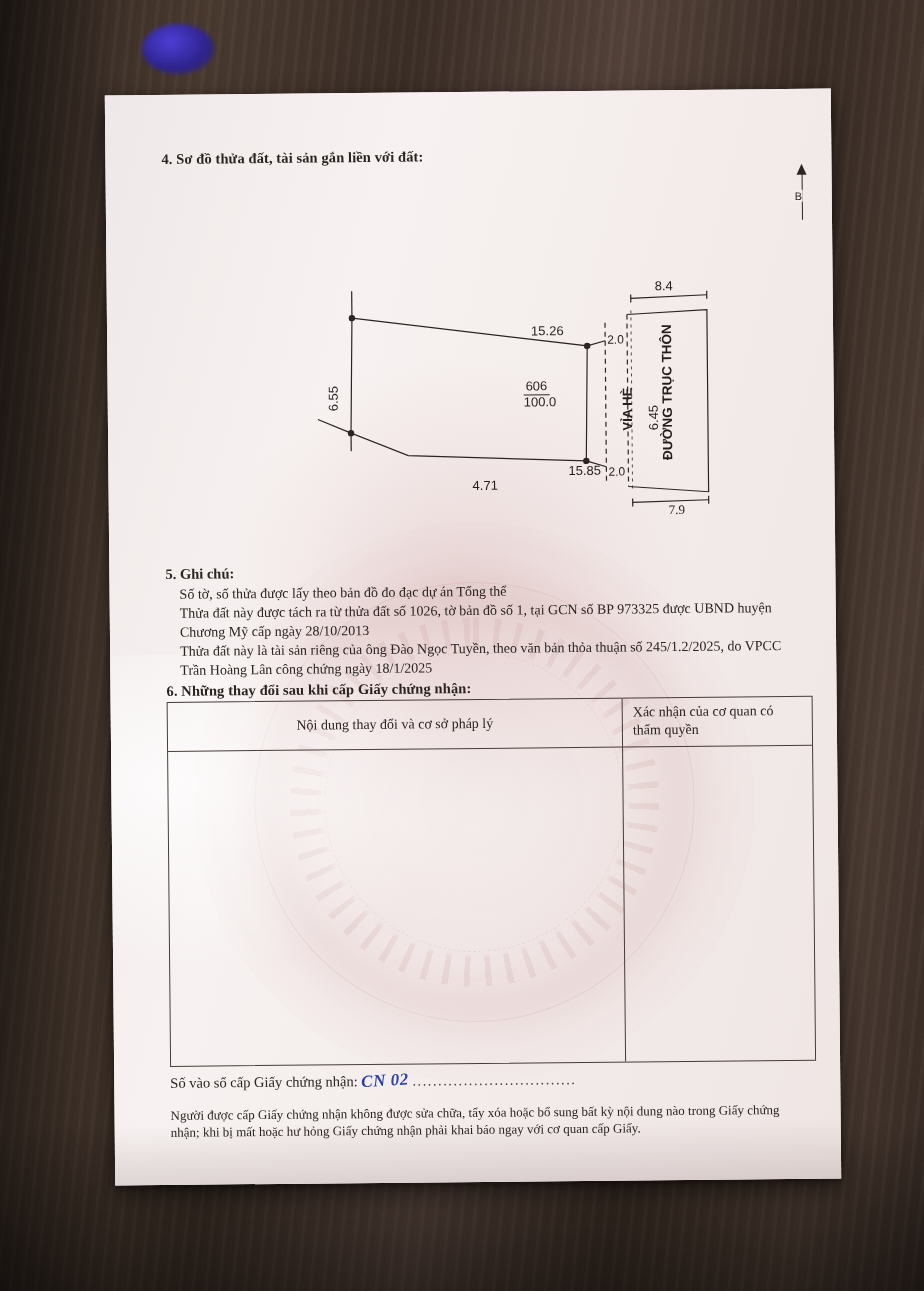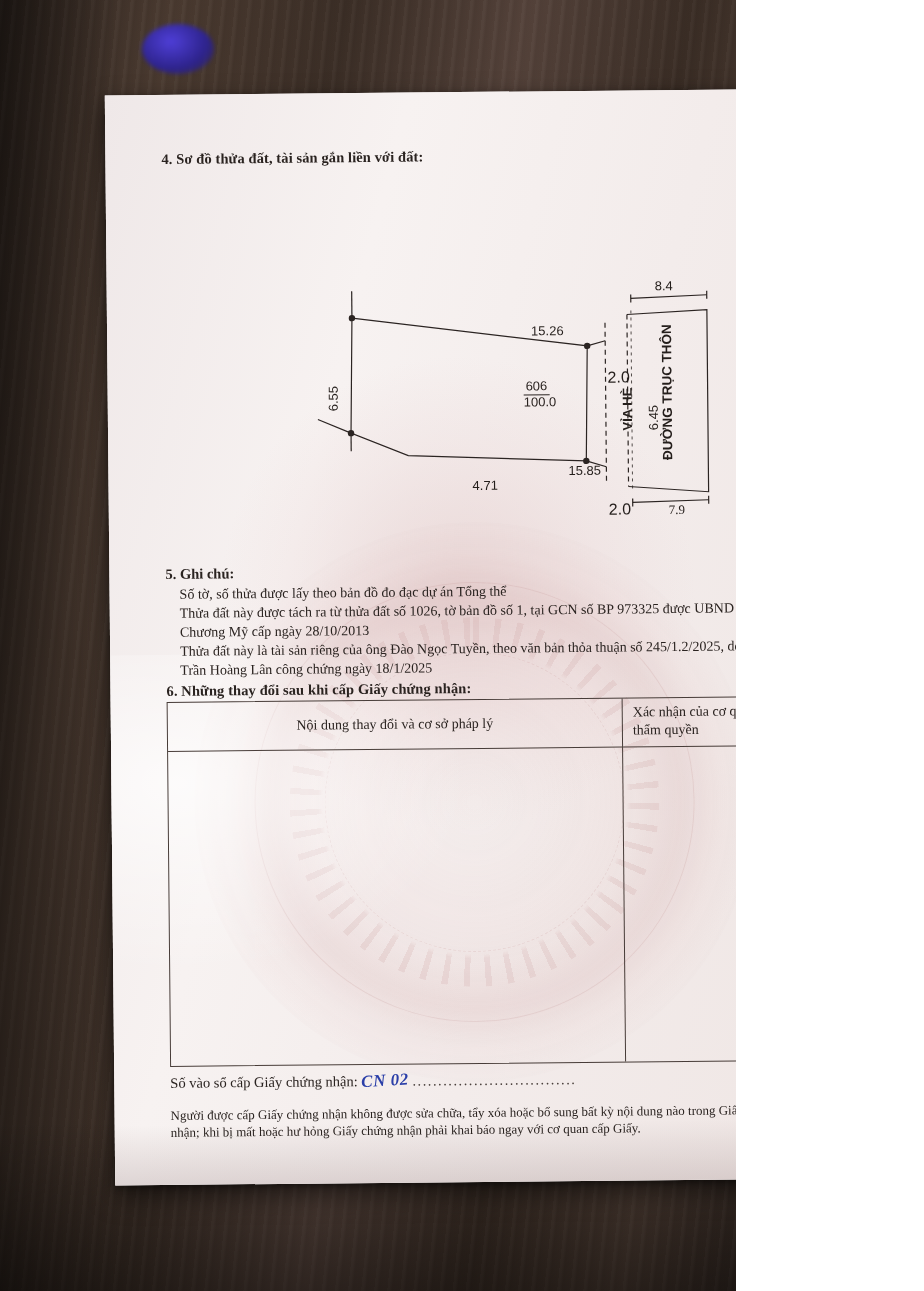--- a/index.html
+++ b/index.html
@@ -4,21 +4,21 @@
 <style>
   * { box-sizing: border-box; }
   html, body {
     margin: 0; padding: 0;
     width: 924px; height: 1291px;
     overflow: hidden;
     font-family: "Liberation Serif", serif;
   }
   #scene {
     position: relative;
-    width: 736px; height: 1291px;
+    width: 924px; height: 1291px;
     background: #3a2e27;
     background-image:
       linear-gradient(100deg, #2f251f 0%, #4a3a30 18%, #3b2e26 36%, #54423a 55%, #3a2d25 72%, #4b3b32 88%, #332822 100%);
     overflow: hidden;
   }
   
   .grain {
     position: absolute; left: 0; top: 0; width: 100%; height: 100%;
     background-image:
       repeating-linear-gradient(96deg, rgba(255,255,255,0.035) 0px, rgba(255,255,255,0.035) 2px, rgba(0,0,0,0.05) 5px, rgba(0,0,0,0.0) 13px);
@@ -123,21 +123,21 @@
   
   #parcel { position: absolute; left: 180px; top: 180px; width: 520px; height: 240px; }
   #parcel svg { position: absolute; left: 0; top: 0; }
   .lbl {
     position: absolute;
     font-size: 13px;
     font-family: "Liberation Sans", sans-serif;
     color: #241e1b;
     white-space: nowrap;
   }
-  .lbl.small { font-size: 16px; margin-top: 36px; }
+  .lbl.small { font-size: 12px; }
   .vert { transform: rotate(-90deg); transform-origin: left top; }
   .area-num {
     position: absolute;
     text-align: left;
     font-family: "Liberation Sans", sans-serif;
     font-size: 13px;
     line-height: 1.12;
   }
   .area-num .top { border-bottom: 1px solid #2b2422; padding: 0 2px; display: inline-block; }
 

